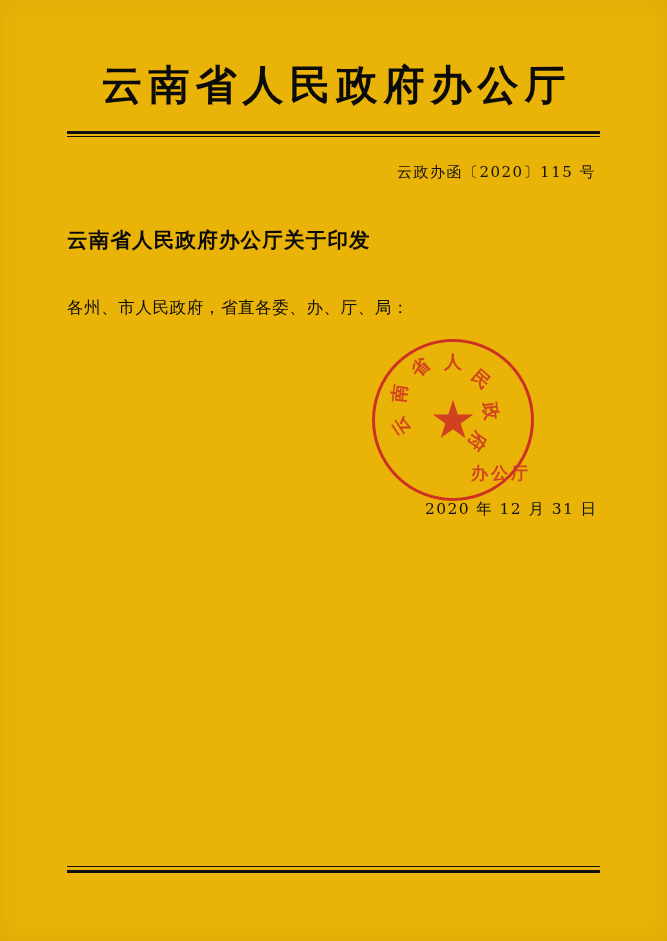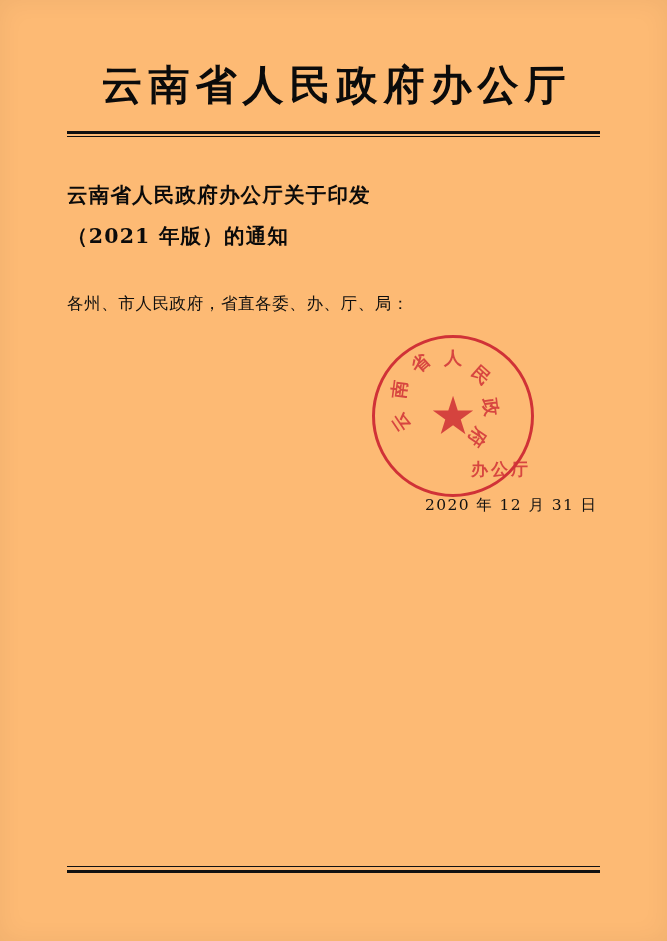--- a/index.html
+++ b/index.html
@@ -14,21 +14,21 @@
     overflow: hidden;
     font-family: "DejaVu Serif", "Liberation Serif", serif;
     color: #111111;
     position: relative;
   }
 
   
   .page {
     position: absolute;
     inset: 0;
-    background: #fdba74;
+    background: #eab308;
     box-sizing: border-box;
     padding: 0;
   }
   .page::after{
     content:"";
     position:absolute;
     inset:0;
     pointer-events:none;
     box-shadow: inset 0 0 26px rgba(0,0,0,0.055);
   }
@@ -213,24 +213,24 @@
 <div class="page">
   <div class="content">
 
     <div class="masthead">云南省人民政府办公厅</div>
 
     <div class="rule-double">
       <div class="thick"></div>
       <div class="thin"></div>
     </div>
 
+    <div class="doc-number">云政办函〔2020〕115 号</div>
 
     <div class="title-block">
       <span class="title-line">云南省人民政府办公厅关于印发</span>
-      <span class="title-line">（2021 年版）的通知</span>
     </div>
 
     <div class="body-block">
       <div class="salutation">各州、市人民政府，省直各委、办、厅、局：</div>
     </div>
 
     <div class="seal-area">
       <div class="seal">
         <div class="seal-inner">
           <div class="seal-ring-text" id="seal-ring">

